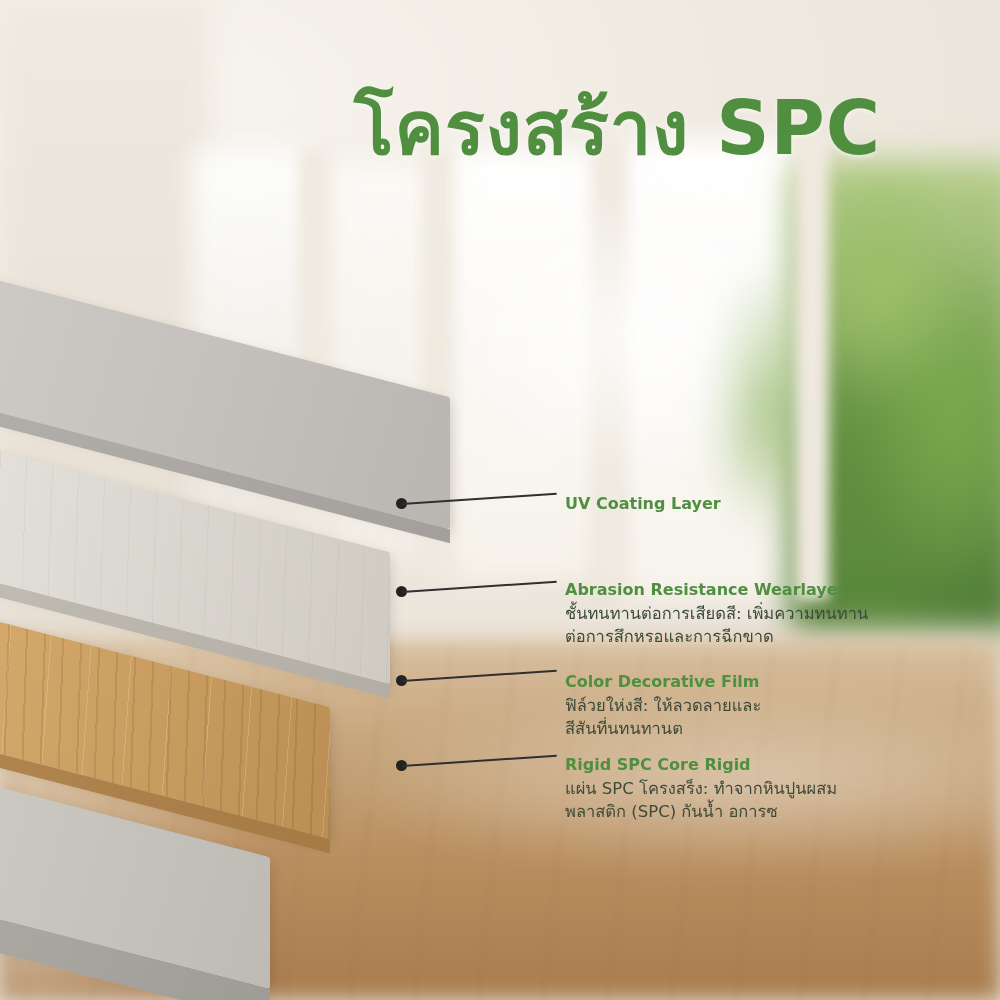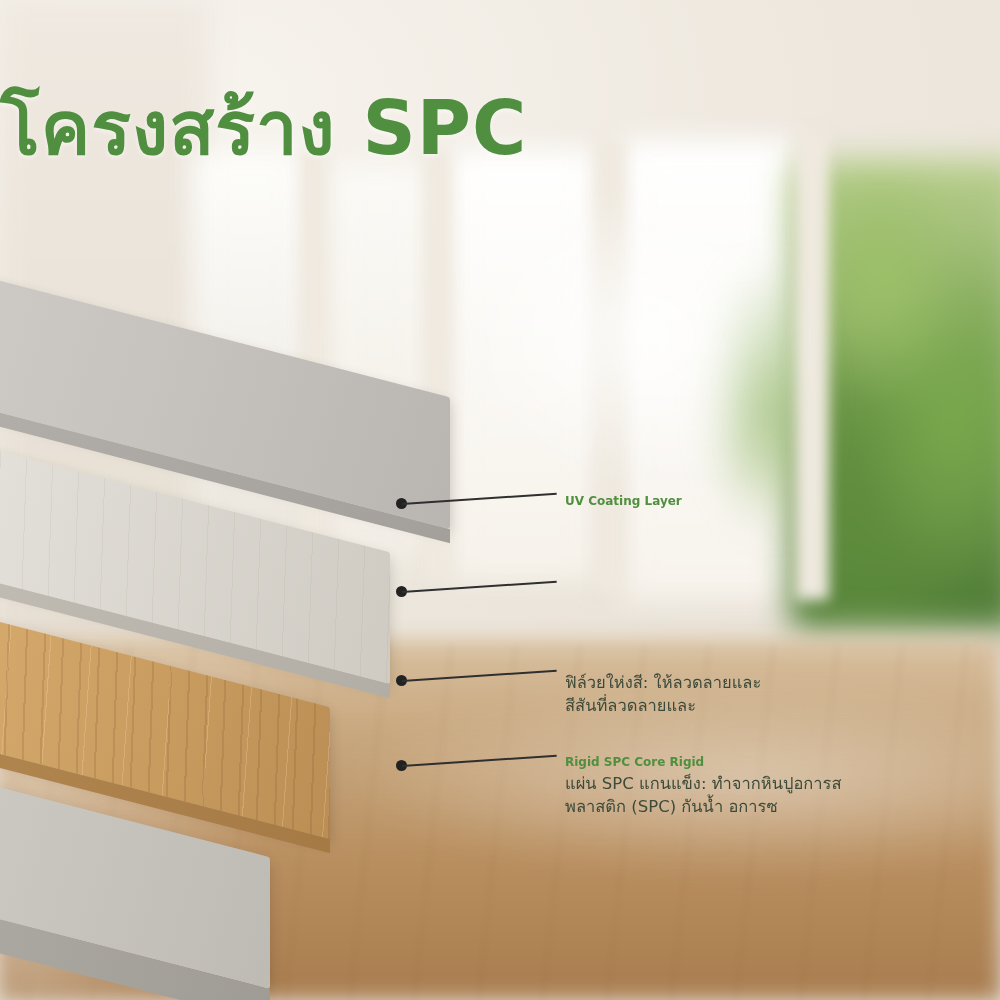--- a/index.html
+++ b/index.html
@@ -52,21 +52,21 @@
     background:repeating-linear-gradient(96deg, rgba(120,85,50,.16) 0px, rgba(120,85,50,.16) 2px, rgba(0,0,0,0) 2px, rgba(0,0,0,0) 64px);
     filter:blur(3px);opacity:.75;}
   .glow{position:absolute;left:380px;top:120px;width:520px;height:430px;
     background:radial-gradient(50% 50% at 50% 50%, rgba(255,255,255,.85), rgba(255,255,255,0) 70%);
     filter:blur(20px);}
   .left-wall{position:absolute;left:0;top:0;width:210px;height:660px;
     background:linear-gradient(180deg,#efe9e1,#e6ded2);filter:blur(12px);}
 
   
   .title{
-    position:absolute;left:0;top:90px;width:881px;text-align:left;
+    position:absolute;left:0;top:90px;width:881px;text-align:right;
     font-size:74px;font-weight:bold;color:#4f8f3f;letter-spacing:1px;
     text-shadow:0 2px 5px rgba(255,255,255,.55);
     line-height:1.05;
   }
 
   
   .layers{position:absolute;left:-70px;top:330px;width:620px;height:580px;}
   .slab{position:absolute;width:520px;height:150px;
     transform-origin:0 0;}
   .slab .top{
@@ -99,21 +99,21 @@
     background:repeating-linear-gradient(92deg, rgba(120,80,40,.20) 0 2px, rgba(0,0,0,0) 2px 18px),
                repeating-linear-gradient(94deg, rgba(255,230,190,.25) 0 1px, rgba(0,0,0,0) 1px 40px);
     opacity:.9;}
   
   .L4{left:-180px;top:460px;}
   .L4 .top{background:linear-gradient(105deg,#d6d3ce 0%,#cbc8c2 45%,#bebbb5 100%);}
   .L4 .edge{top:132px;height:34px;background:linear-gradient(105deg,#b5b2ac,#9f9c96);}
 
   
   .callout{position:absolute;width:400px;}
-  .c-title{font-size:12px;font-weight:bold;color:#4f8f3f;margin:0 0 4px 0;line-height:1.2;}
+  .c-title{font-size:16px;font-weight:bold;color:#4f8f3f;margin:0 0 4px 0;line-height:1.2;}
   .c-body{font-size:16.5px;color:#3d4a3a;line-height:1.38;margin:0;}
   .lead{position:absolute;height:2px;background:#2f2f2f;transform-origin:0 50%;}
   .dot{position:absolute;width:11px;height:11px;border-radius:50%;background:#222;}
 
   .co1{left:565px;top:494px;}
   .co2{left:565px;top:580px;}
   .co3{left:565px;top:672px;}
   .co4{left:565px;top:755px;}
 </style>
 </head>
@@ -173,25 +173,31 @@
   <div class="dot" style="left:396px;top:675px;"></div>
   <div class="lead" style="left:402px;top:680px;width:155px;transform:rotate(-3.8deg);"></div>
 
   <div class="dot" style="left:396px;top:760px;"></div>
   <div class="lead" style="left:402px;top:765px;width:155px;transform:rotate(-3.8deg);"></div>
 
   <div class="callout co1">
     <p class="c-title">UV Coating Layer</p>
   </div>
 
+  <div class="callout co2">
+    <p class="c-title">Abrasion Resistance Wearlayer</p>
+    <p class="c-body">ชั้นทนทานต่อการเสียดสี: เพิ่มความทนทาน</p>
+    <p class="c-body">ต่อการสึกหรอและการฉีกขาด</p>
+  </div>
 
   <div class="callout co3">
+    <p class="c-title">Color Decorative Film</p>
     <p class="c-body">ฟิล์วยให่งสี: ให้ลวดลายและ</p>
-    <p class="c-body">สีสันที่ลวดลายและ</p>
+    <p class="c-body">สีสันที่นทนทานต</p>
   </div>
 
   <div class="callout co4">
     <p class="c-title">Rigid SPC Core Rigid</p>
-    <p class="c-body">แผ่น SPC แกนแข็ง: ทำจากหินปูอการส</p>
+    <p class="c-body">แผ่น SPC โครงสร็ง: ทำจากหินปูนผสม</p>
     <p class="c-body">พลาสติก (SPC) กันน้ำ อการซ</p>
   </div>
 
 </div>
 
 </body></html>

